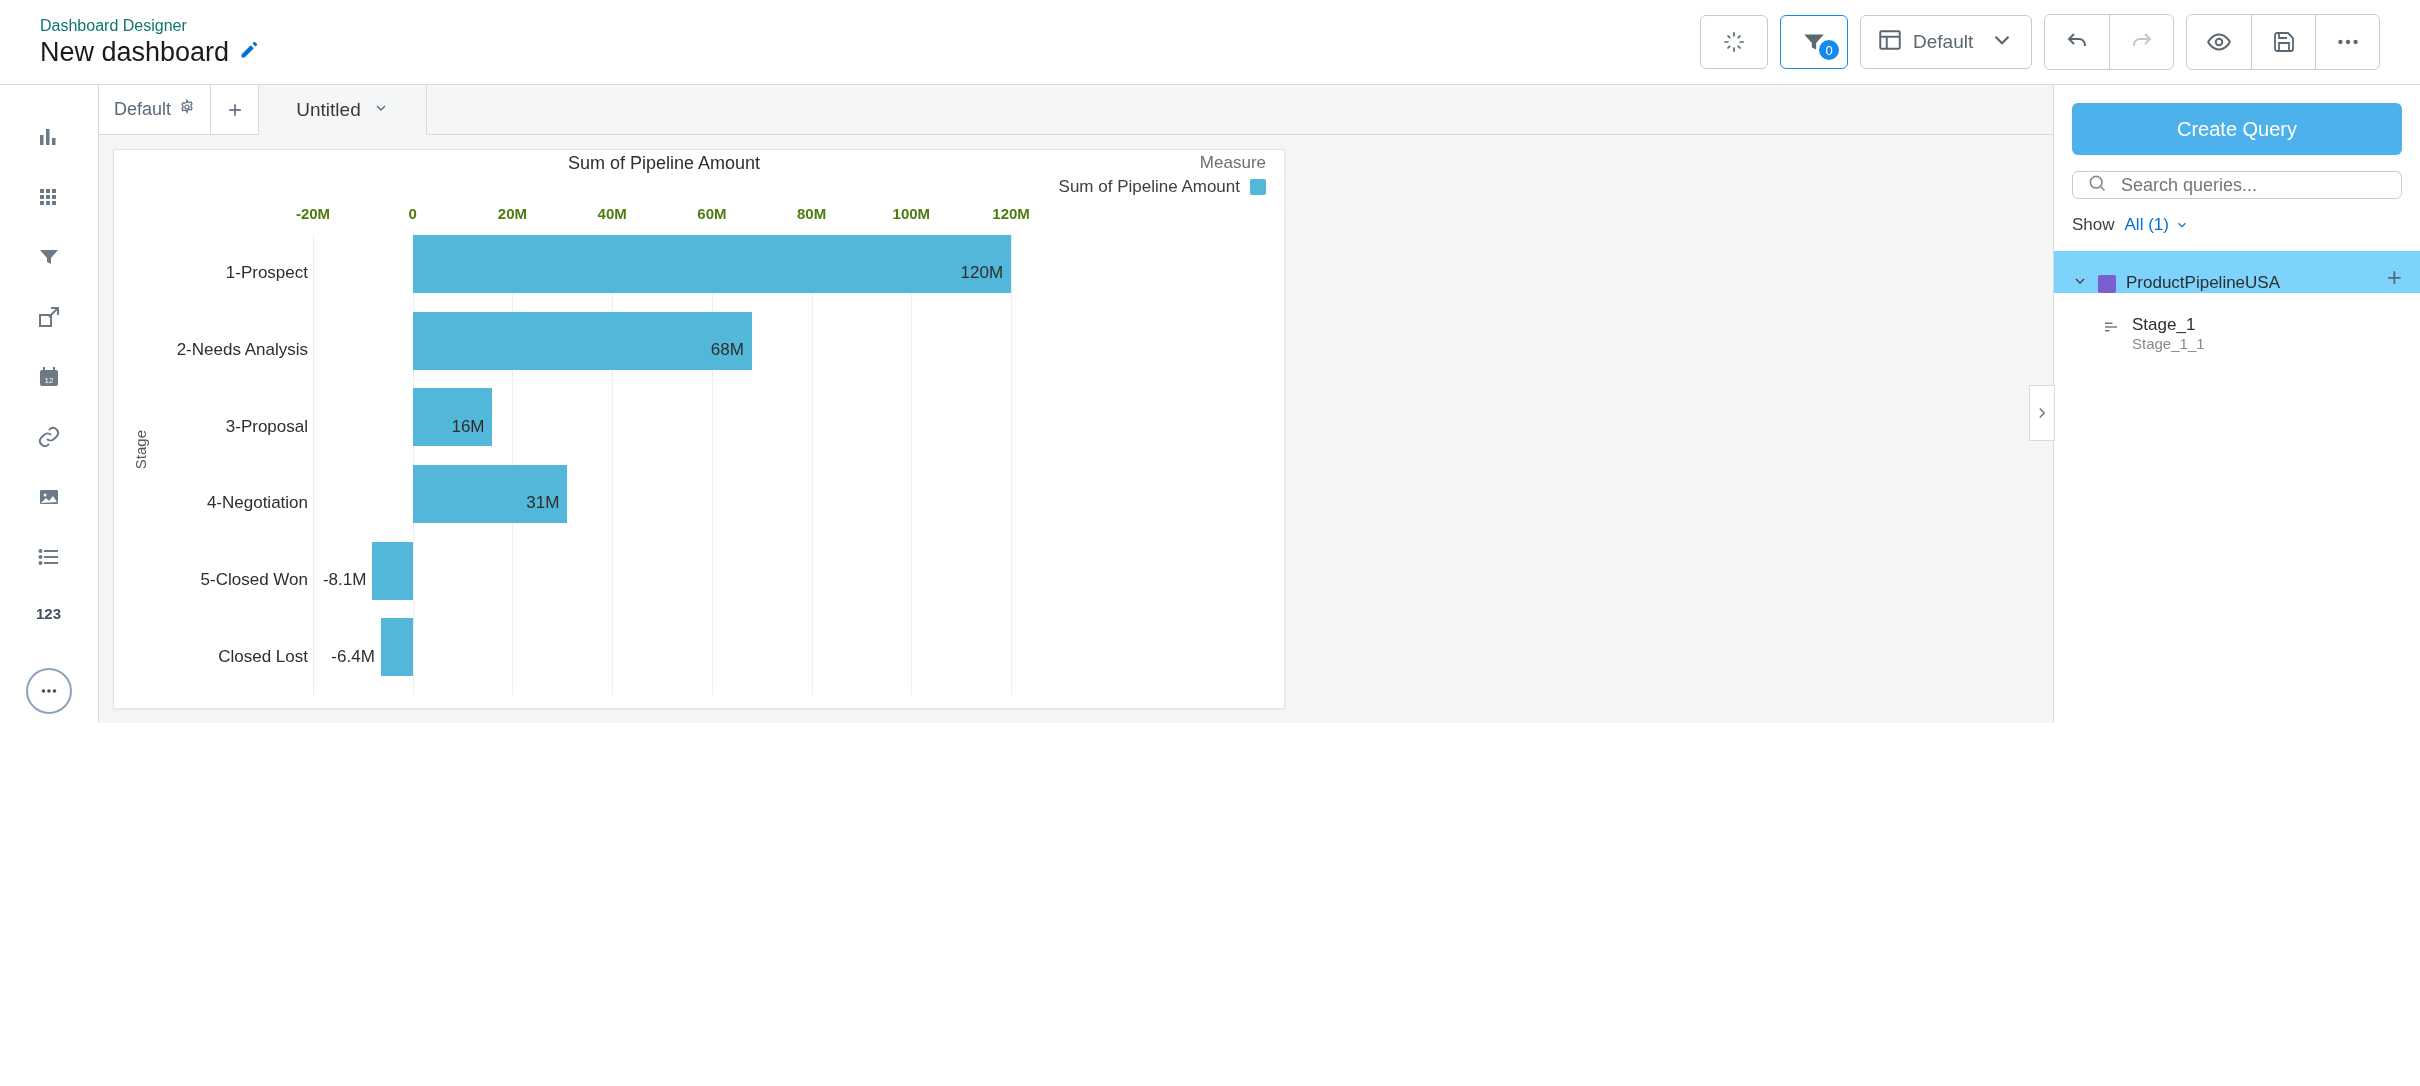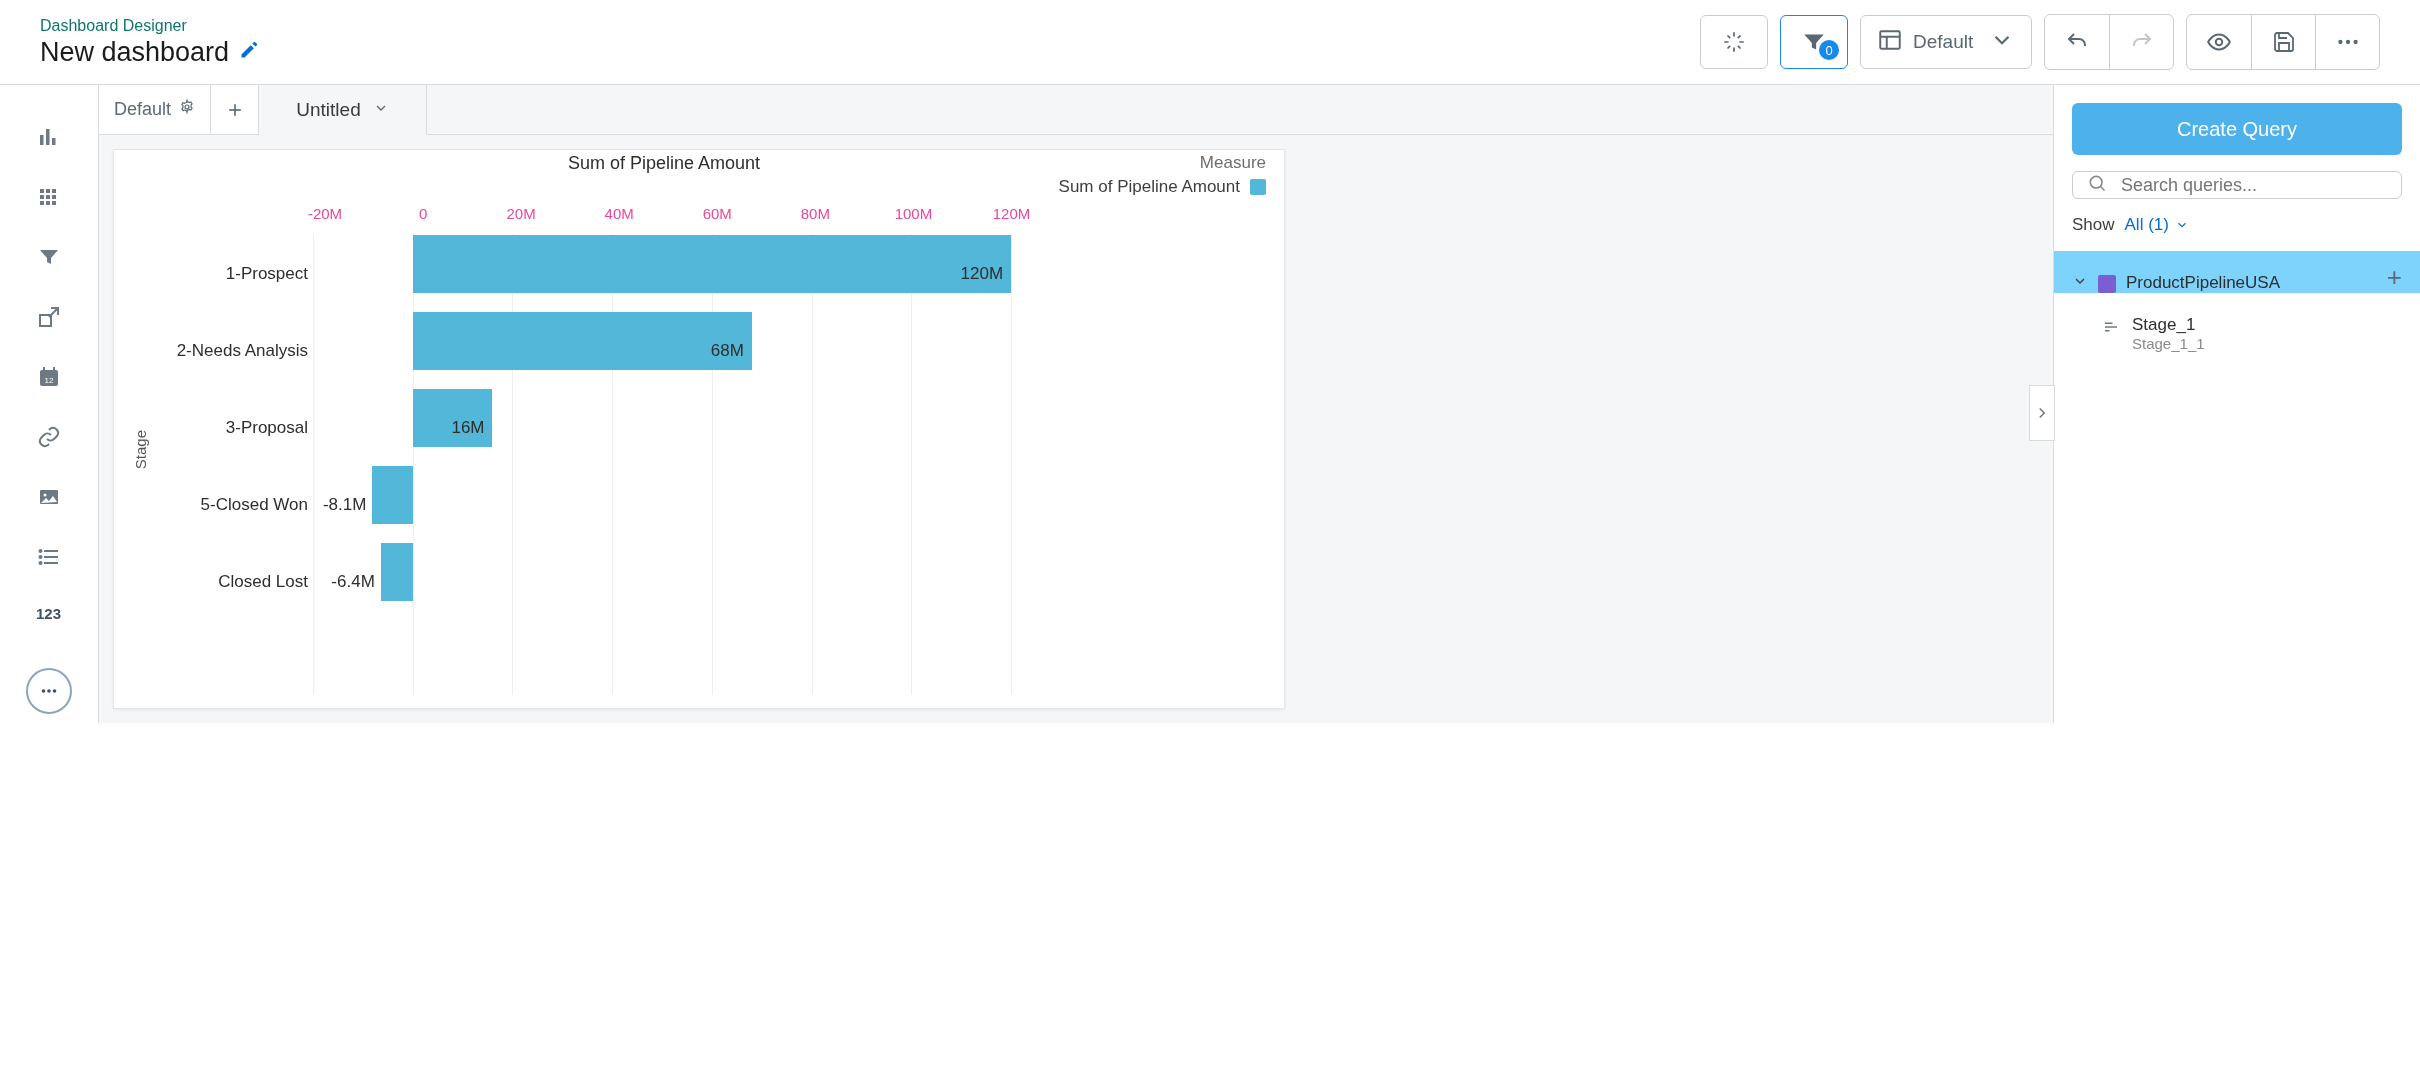--- a/index.html
+++ b/index.html
@@ -59,21 +59,21 @@
 
   .chart-header{display:flex;justify-content:space-between;align-items:flex-start;}
   .chart-title{flex:1;text-align:center;font-size:18px;color:#2e2e2d;}
   .measure-label{color:#706e6b;font-size:17px;}
   .legend-row{display:flex;align-items:center;gap:10px;font-size:17px;margin-top:4px;justify-content:flex-end;}
   .legend-swatch{width:16px;height:16px;background:var(--bar);border-radius:2px;}
 
   .plot{display:flex;margin-top:8px;height:490px;}
   .yaxis-label{writing-mode:vertical-rl;transform:rotate(180deg);text-align:center;font-size:15px;color:#555;align-self:center;margin-right:4px;}
   .plot-main{position:relative;flex:1;}
-  .xaxis{display:flex;position:absolute;top:0;left:172px;right:230px;height:22px;color:#ec4899;font-size:15px;}
+  .xaxis{display:flex;position:absolute;top:0;left:160px;right:230px;height:22px;color:#4d7c0f;font-size:15px;font-weight:bold;}
   .xaxis span{position:absolute;transform:translateX(-50%);}
   .plot-grid{position:absolute;top:28px;bottom:0;left:160px;right:230px;border-top:1px solid rgba(0,0,0,0);}
   .plot-grid .vline{position:absolute;top:0;bottom:0;width:1px;background:#eceeef;}
   .plot-rows{position:absolute;top:30px;bottom:0;left:0;right:230px;display:flex;flex-direction:column;justify-content:flex-start;}
   .prow{position:relative;height:77px;display:flex;align-items:center;}
   .prow .cat{position:absolute;left:0;width:155px;text-align:right;font-size:17px;color:#2e2e2d;}
   .prow .bar{position:absolute;height:58px;background:var(--bar);}
   .prow .vlabel{position:absolute;font-size:17px;color:#2e2e2d;white-space:nowrap;}
 
   .canvas-sidehandle{position:absolute;right:-1px;top:300px;width:26px;height:56px;border:1px solid var(--border);display:flex;align-items:center;justify-content:center;background:#fff;color:#6d7a86;cursor:pointer;}
@@ -337,20 +337,27 @@
                     </div>
                   </div>
                   <div class="prow">
                     <div class="cat">3-Proposal</div>
                     <div style="position: absolute; inset: 0px 0px 0px 160px;">
                       <div class="bar" style="left: 13.7931%; width: 11.0345%;"></div>
                       <div class="vlabel" style="right: 75.1724%; padding-right: 8px; top: 50%; transform: translateY(-50%);">16M</div>
                     </div>
                   </div>
                   <div class="prow">
+                    <div class="cat">4-Negotiation</div>
+                    <div style="position: absolute; inset: 0px 0px 0px 160px;">
+                      <div class="bar" style="left: 13.7931%; width: 21.3793%;"></div>
+                      <div class="vlabel" style="right: 64.8276%; padding-right: 8px; top: 50%; transform: translateY(-50%);">31M</div>
+                    </div>
+                  </div>
+                  <div class="prow">
                     <div class="cat">5-Closed Won</div>
                     <div style="position: absolute; inset: 0px 0px 0px 160px;">
                       <div class="bar" style="left: 8.2069%; width: 5.58621%;"></div>
                       <div class="vlabel" style="right: 91.7931%; padding-right: 6px; top: 50%; transform: translateY(-50%);">-8.1M</div>
                     </div>
                   </div>
                   <div class="prow">
                     <div class="cat">Closed Lost</div>
                     <div style="position: absolute; inset: 0px 0px 0px 160px;">
                       <div class="bar" style="left: 9.37931%; width: 4.41379%;"></div>

